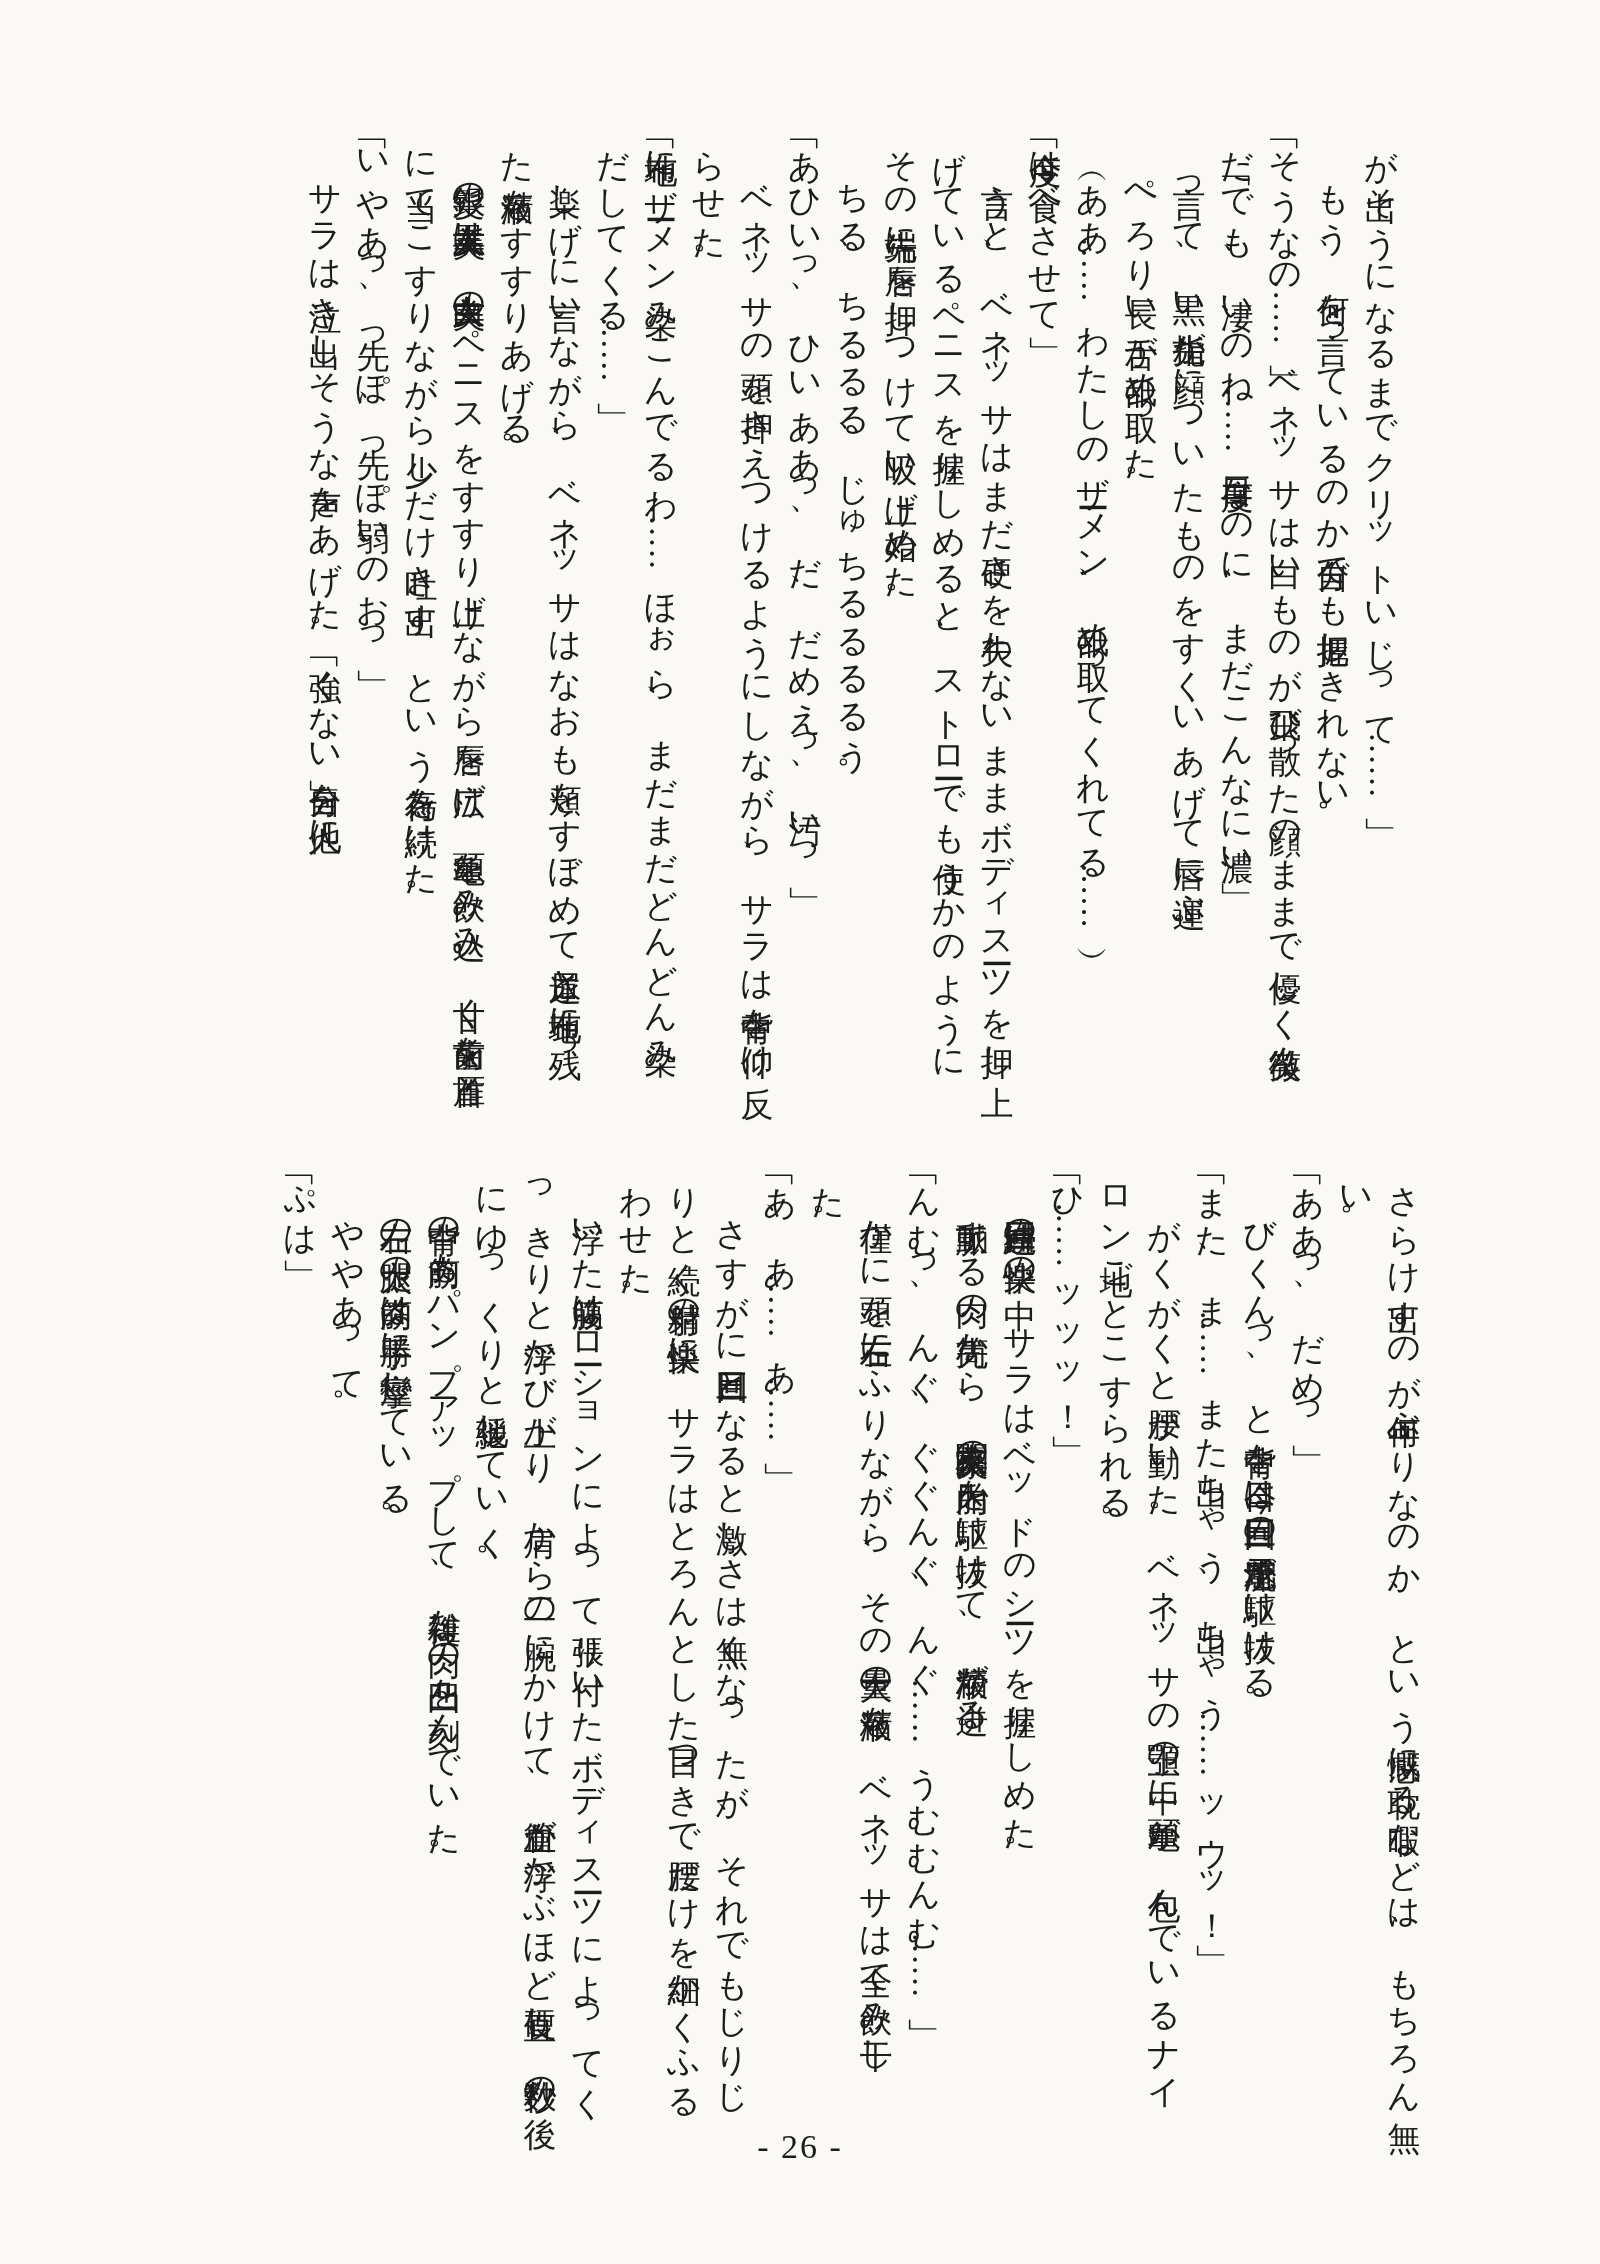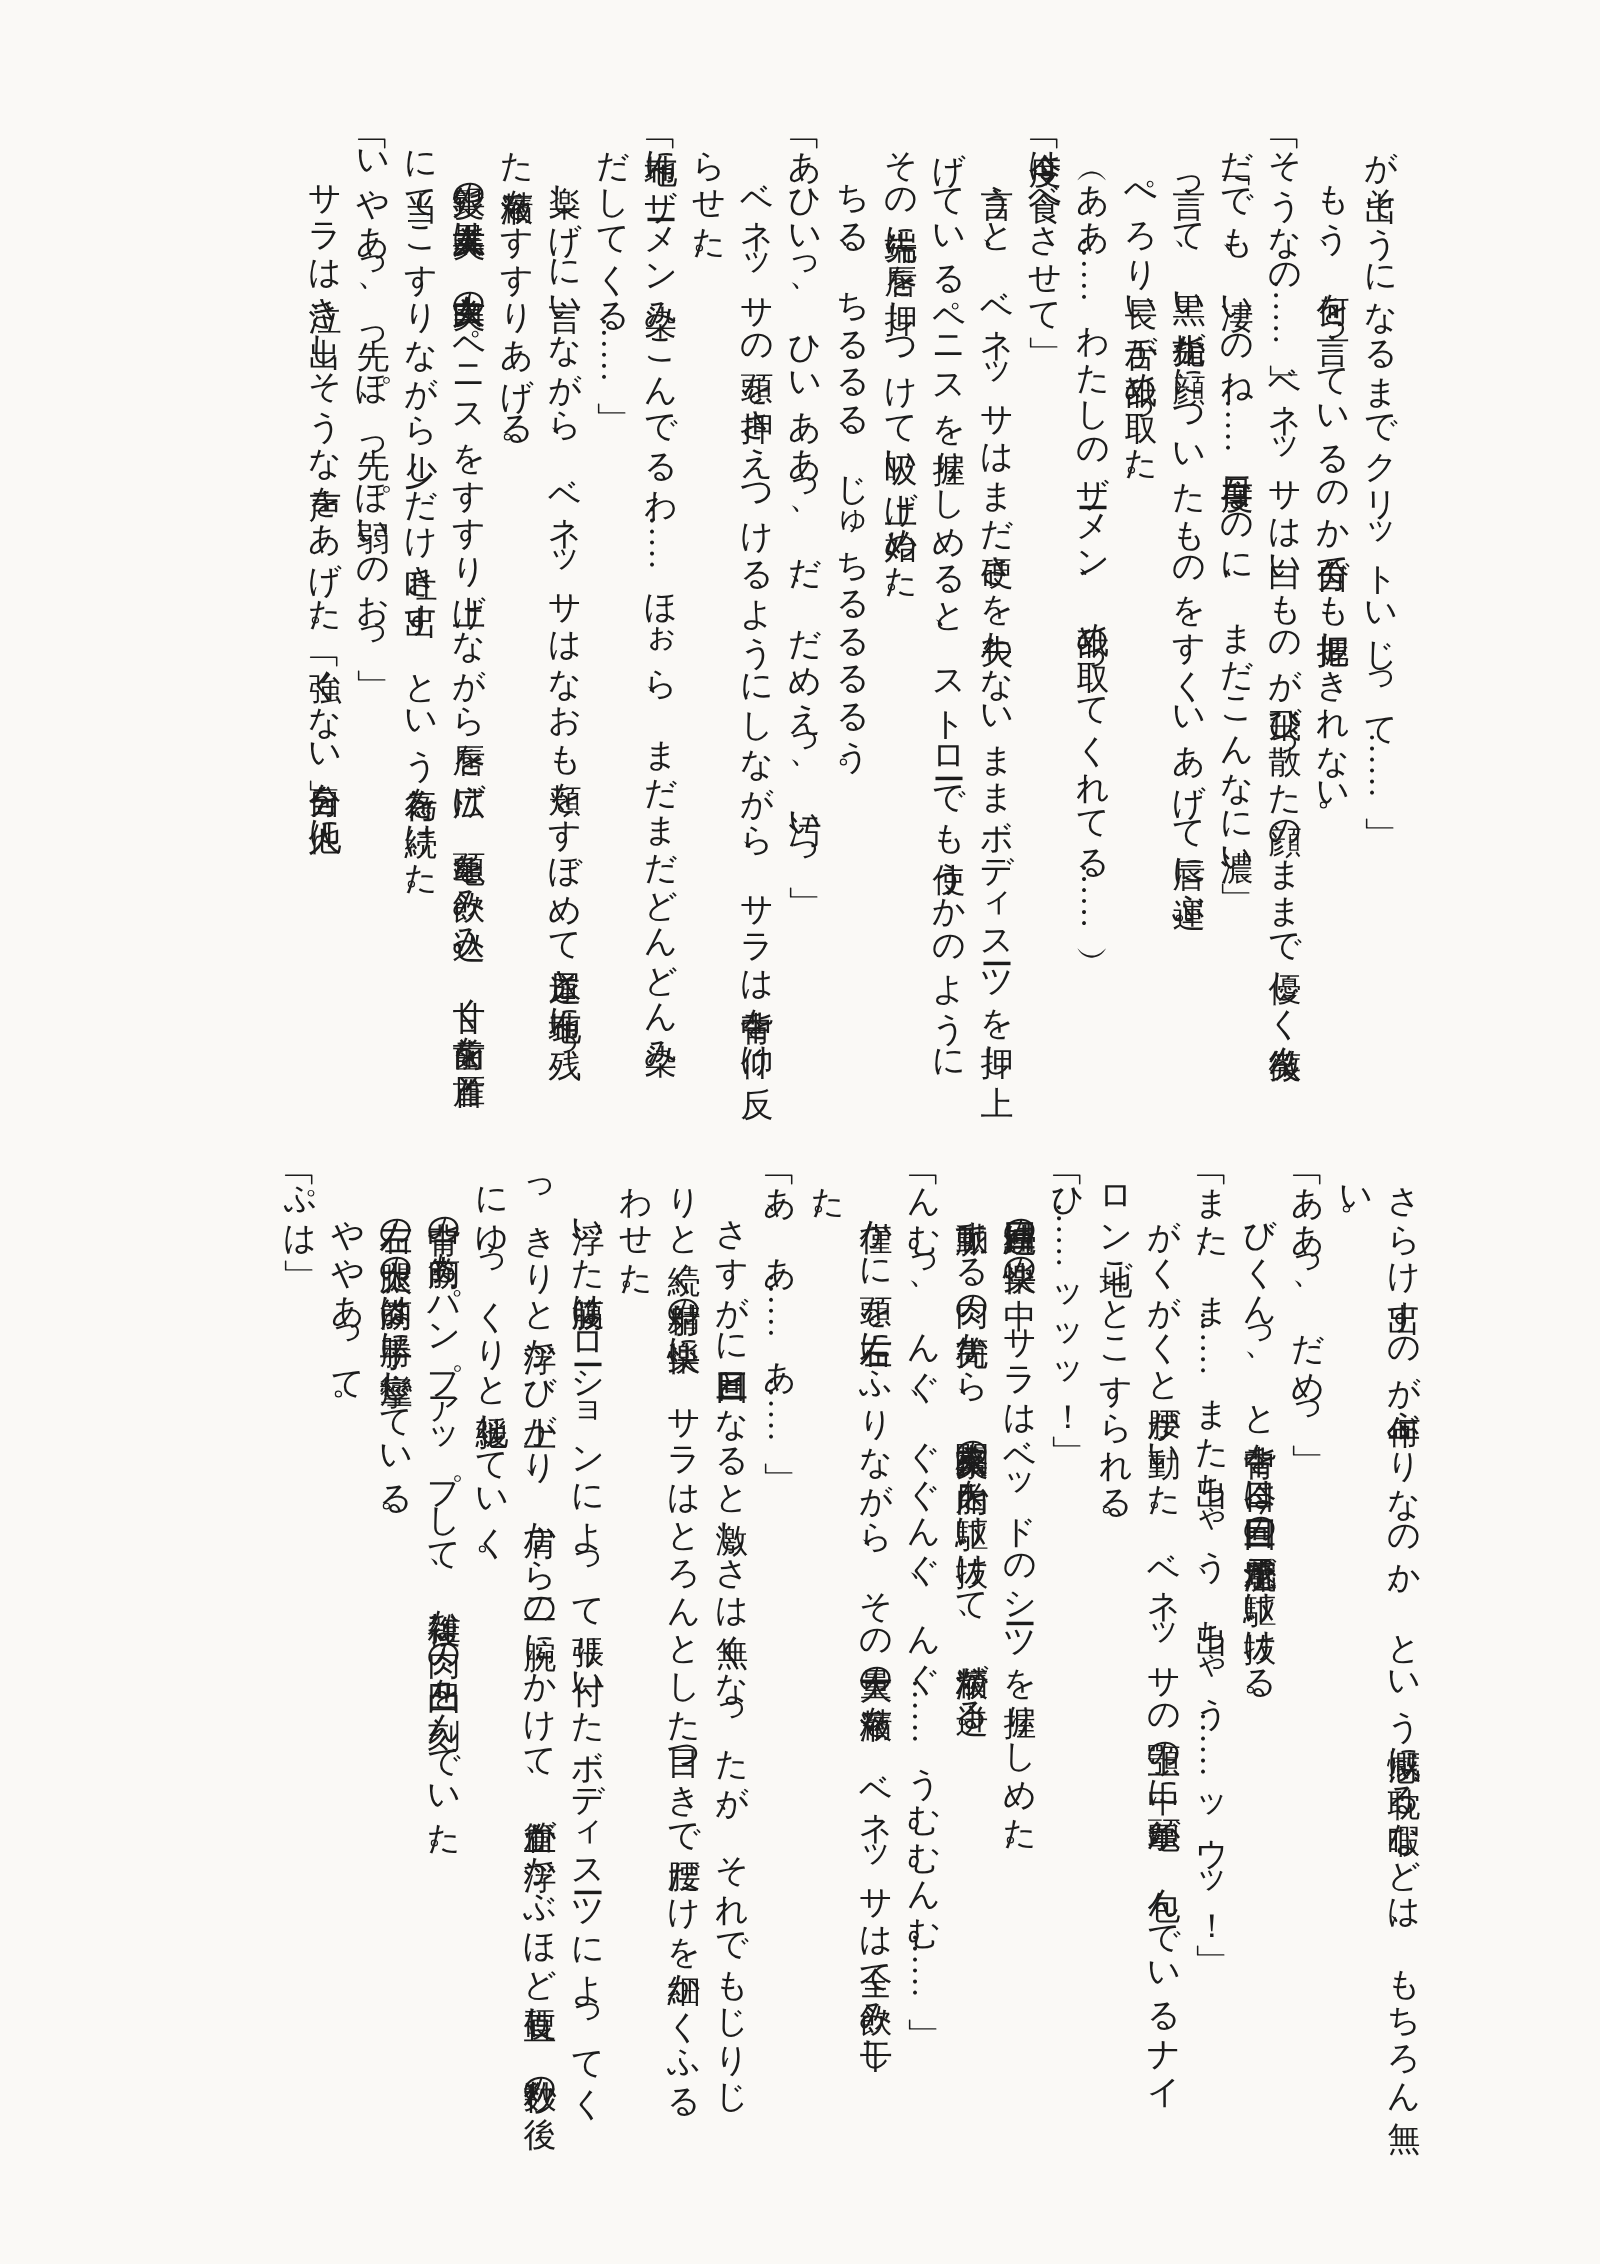--- a/index.html
+++ b/index.html
@@ -96,14 +96,15 @@
       <p class="indent">僅かに頭を左右にふりながら、その大量の精液を、ベネッサは全て飲み干した。</p>
       <p>「あ、あ……あ……」</p>
       <p class="indent">さすがに三回目となると激しさは無くなったが、それでもじりじりと続く射精の快楽に、サラはとろんとした目つきで腰だけを細かくふるわせた。</p>
       <p class="indent">浮いた腹筋はローションによって張り付いたボディスーツによってくっきりと浮かび上がり、肩から二の腕にかけて、血管が浮かぶほど硬直し、数秒の後にゆっくりと弛緩していく。</p>
       <p class="indent squeeze">背中の筋肉もパンプアップして、複雑な肉の凹凸を刻んでいた。</p>
       <p class="indent">左右の太腿の筋肉は勝手に痙攣している。</p>
       <p class="indent">ややあって。</p>
       <p>「ぷは」</p>
     </div>
 
+  <div class="page-number">- 26 -</div>
 
 </div>
 
 </body></html>

